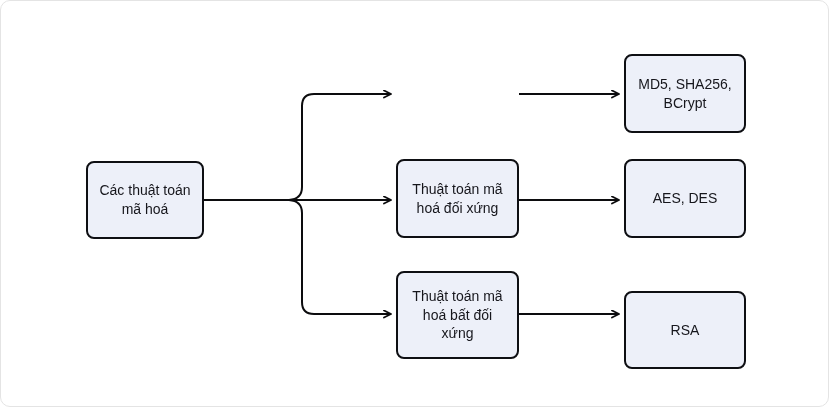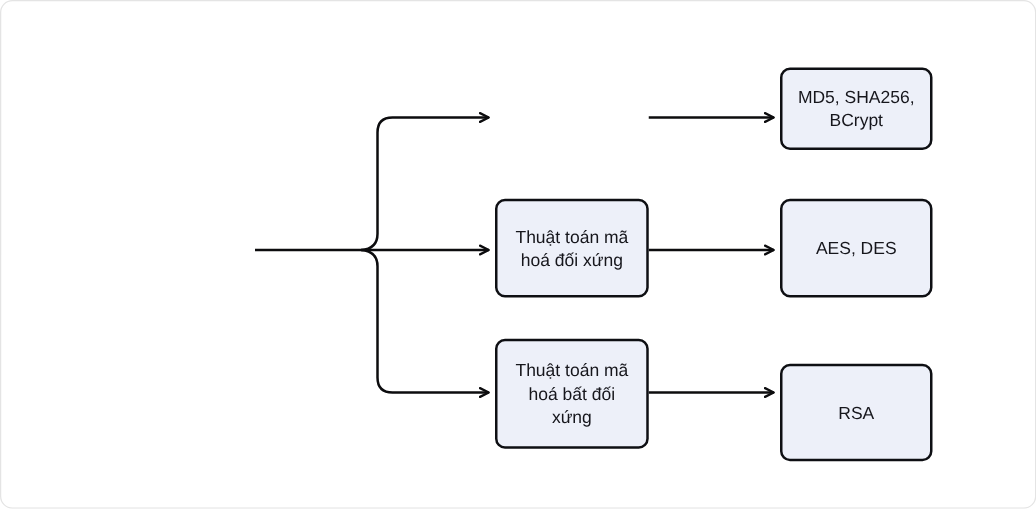--- a/index.html
+++ b/index.html
@@ -40,21 +40,21 @@
   .node-label {
     font-size: 14px;
     line-height: 1.35;
     color: #16161c;
     white-space: pre-line;
   }
   .node-root    { left: 85px;  top: 160px; width: 118px; height: 78px; }
   .node-hash    { left: 395px; top: 53px;  width: 123px; height: 79px; }
   .node-sym     { left: 395px; top: 158px; width: 123px; height: 79px; }
   .node-asym    { left: 395px; top: 270px; width: 123px; height: 88px; }
-  .node-hash-ex { left: 623px; top: 53px;  width: 122px; height: 66px; }
+  .node-hash-ex { left: 623px; top: 53px;  width: 122px; height: 79px; }
   .node-sym-ex  { left: 623px; top: 158px; width: 122px; height: 79px; }
   .node-asym-ex { left: 623px; top: 274px; width: 122px; height: 78px; margin-top: 16px; }
 </style>
 </head>
 <body>
 
 <div class="canvas">
 
   <svg class="arrows" viewBox="0 0 829 407" xmlns="http://www.w3.org/2000/svg" aria-hidden="true">
     <defs>
@@ -65,20 +65,24 @@
     <g fill="none" stroke="#0c0c0e" stroke-width="2" stroke-linejoin="round">
       <path d="M203 199 H390" marker-end="url(#chev)"></path>
       <path d="M288 199 Q301 198 301 186 V105 Q301 93 313 93 H390" marker-end="url(#chev)"></path>
       <path d="M288 199 Q301 200 301 212 V301 Q301 313 313 313 H390" marker-end="url(#chev)"></path>
       <path d="M518 93 H618" marker-end="url(#chev)"></path>
       <path d="M518 199 H618" marker-end="url(#chev)"></path>
       <path d="M518 313 H618" marker-end="url(#chev)"></path>
     </g>
   </svg>
 
+  <div class="node node-root">
+    <span class="node-label">Các thuật toán
+mã hoá</span>
+  </div>
 
 
   <div class="node node-sym">
     <span class="node-label">Thuật toán mã
 hoá đối xứng</span>
   </div>
 
   <div class="node node-asym">
     <span class="node-label">Thuật toán mã
 hoá bất đối

